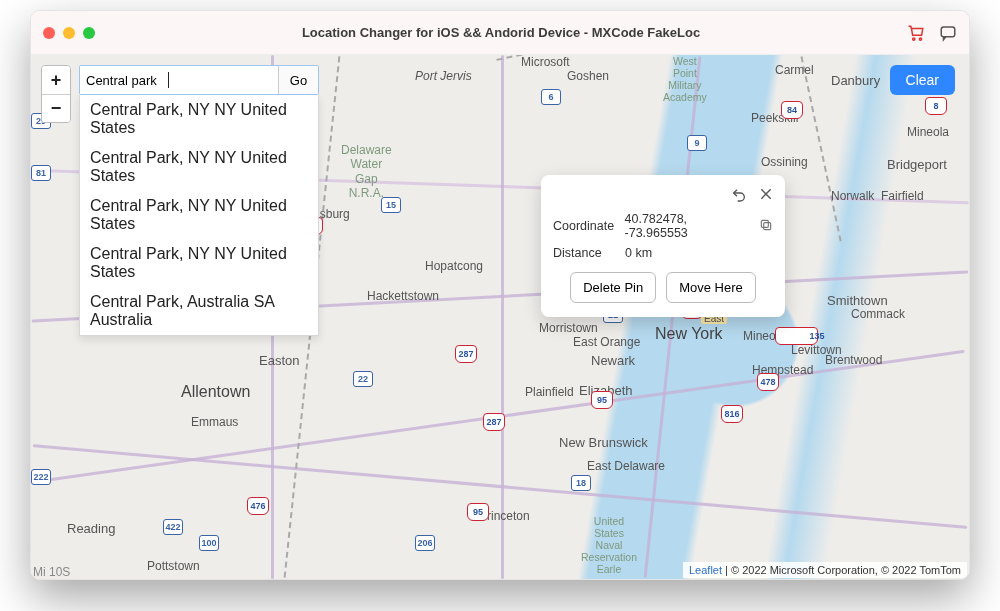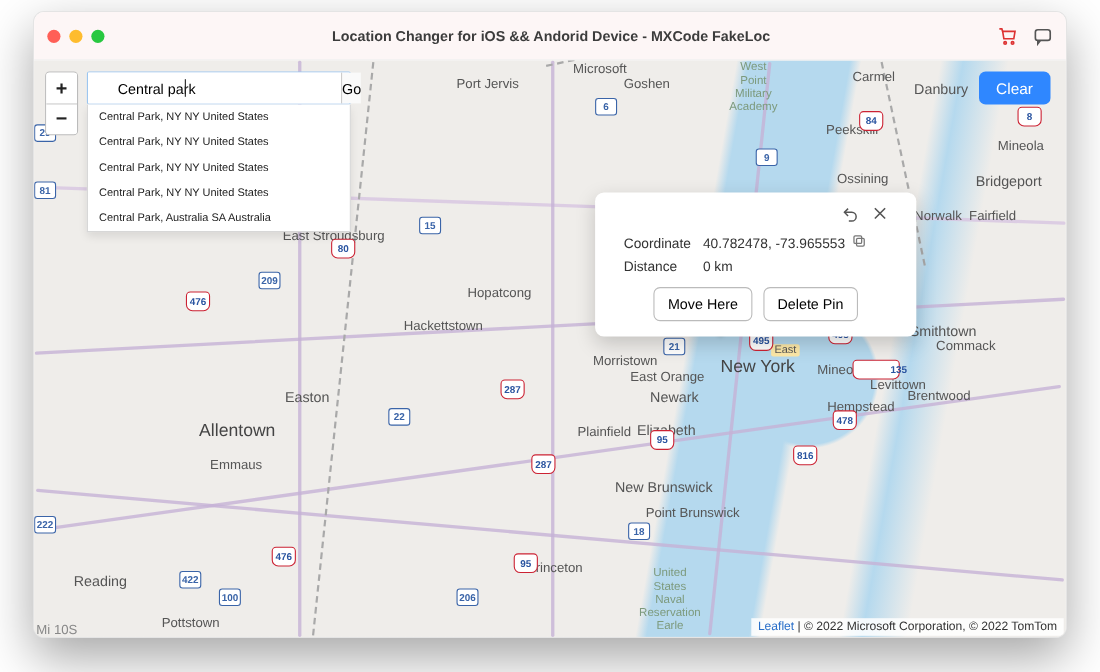--- a/index.html
+++ b/index.html
@@ -96,50 +96,50 @@
 
   
   .searchwrap {
     position: absolute; left: 48px; top: 10px; width: 240px;
   }
   .searchbar {
     display: flex; background: #fff; border: 1px solid #9cc6f0;
     border-radius: 2px; height: 30px;
   }
   .searchbar input {
-    flex: 1; border: none; outline: none; padding: 0 27px;
+    flex: 1; border: none; outline: none; padding: 0 6px;
     font-size: 13px; font-family: inherit;
   }
   .searchbar .cursor {
     position:absolute; left: 89px; top: 7px; width:1px; height:16px; background:#222;
   }
   .go-btn {
-    width: 22px; border: none; border-left: 1px solid #ccc;
+    width: 40px; border: none; border-left: 1px solid #ccc;
     background: #fafafa; cursor: pointer; font-size: 13px;
   }
   .suggest {
     background: #fff; border: 1px solid #d7d7d7; border-top: none;
     box-shadow: 0 4px 8px rgba(0,0,0,0.1);
   }
   .suggest div {
-    padding: 6px 10px; font-size: 10px; cursor: pointer;
+    padding: 6px 10px; font-size: 16px; cursor: pointer;
   }
 
   
   .clear-btn {
     position: absolute; right: 14px; top: 10px;
     background: #2f87ff; color: #fff; border: none;
     padding: 7px 16px; border-radius: 6px; font-size: 14px; cursor: pointer;
   }
 
   
   .popup {
     position: absolute; left: 510px; top: 120px;
-    width: 292px; background: #fff; border-radius: 8px;
-    padding: 12px 26px 14px; box-shadow: 0 6px 18px rgba(0,0,0,0.18);
+    width: 244px; background: #fff; border-radius: 8px;
+    padding: 12px 12px 14px; box-shadow: 0 6px 18px rgba(0,0,0,0.18);
   }
   .popup-icons {
     display:flex; justify-content:flex-end; gap:12px; color:#555; margin-bottom:4px;
   }
   .popup-icons span { cursor:pointer; }
   .popup-row { display:flex; align-items:center; margin: 6px 0; font-size: 12.5px; }
   .popup-row .lbl { width: 72px; color:#333; }
   .popup-row .val { color:#333; }
   .copy-icon { margin-left:6px; color:#888; cursor:pointer; }
   .popup-actions { display:flex; gap:10px; margin-top:12px; justify-content:center; }
@@ -213,45 +213,49 @@
       <span class="maplabel lg" style="left:624px; top:270px;">New York</span>
       <span class="maplabel md" style="left:560px; top:298px;">Newark</span>
       <span class="maplabel md" style="left:548px; top:328px;">Elizabeth</span>
       <span class="maplabel lg" style="left:150px; top:328px;">Allentown</span>
       <span class="maplabel md" style="left:228px; top:298px;">Easton</span>
       <span class="maplabel md" style="left:36px; top:466px;">Reading</span>
       <span class="maplabel" style="left:160px; top:360px;">Emmaus</span>
       <span class="maplabel" style="left:116px; top:504px;">Pottstown</span>
       <span class="maplabel" style="left:448px; top:454px;">Princeton</span>
       <span class="maplabel md" style="left:528px; top:380px;">New Brunswick</span>
-      <span class="maplabel" style="left:556px; top:404px;">Point Brunswick</span>
+      <span class="maplabel" style="left:556px; top:404px;">East Delaware</span>
       <span class="maplabel" style="left:494px; top:330px;">Plainfield</span>
       <span class="maplabel" style="left:508px; top:266px;">Morristown</span>
       <span class="maplabel" style="left:542px; top:280px;">East Orange</span>
       <span class="maplabel" style="left:594px; top:236px;">Hackensack</span>
       <span class="maplabel" style="left:336px; top:234px;">Hackettstown</span>
       <span class="maplabel" style="left:394px; top:204px;">Hopatcong</span>
       <span class="maplabel" style="left:226px; top:152px;">East Stroudsburg</span>
-      <span class="maplabel" style="left:384px; top:14px;">Port Jervis</span>
+      <span class="maplabel" style="left:384px; top:14px;font-style:italic;">Port Jervis</span>
       <span class="maplabel" style="left:490px; top:0px;">Microsoft</span>
       <span class="maplabel" style="left:536px; top:14px;">Goshen</span>
       <span class="maplabel" style="left:744px; top:8px;">Carmel</span>
       <span class="maplabel md" style="left:800px; top:18px;">Danbury</span>
       <span class="maplabel" style="left:720px; top:56px;">Peekskill</span>
       <span class="maplabel" style="left:730px; top:100px;">Ossining</span>
       <span class="maplabel" style="left:800px; top:134px;">Norwalk</span>
       <span class="maplabel" style="left:850px; top:134px;">Fairfield</span>
       <span class="maplabel" style="left:876px; top:70px;">Mineola</span>
       <span class="maplabel md" style="left:856px; top:102px;">Bridgeport</span>
       <span class="maplabel md" style="left:796px; top:238px;">Smithtown</span>
       <span class="maplabel" style="left:820px; top:252px;">Commack</span>
       <span class="maplabel" style="left:794px; top:266px;margin-top:32px;">Brentwood</span>
       <span class="maplabel" style="left:712px; top:274px;">Mineola</span>
       <span class="maplabel" style="left:760px; top:288px;">Levittown</span>
       <span class="maplabel" style="left:708px; top:308px;margin-left:13px;">Hempstead</span>
+      <span class="maplabel" style="left:310px; top:88px; color:#7d9a7d; white-space:pre; text-align:center; line-height:1.2;">Delaware
+Water
+Gap
+N.R.A.</span>
       <span class="maplabel" style="left:632px; top:0px; color:#7d9a7d; white-space:pre; text-align:center; line-height:1.15; font-size:10.5px;">West
 Point
 Military
 Academy</span>
       <span class="maplabel" style="left:550px; top:460px; color:#7d9a7d; white-space:pre; text-align:center; line-height:1.15; font-size:10.5px;">United
 States
 Naval
 Reservation
 Earle</span>
       <span class="maplabel" style="left:670px; top:258px; background:#fde9a8; padding:0 3px; border-radius:2px; font-size:10px;">East</span>
@@ -338,22 +342,22 @@
               <rect x="8" y="8" width="12" height="12" rx="2"></rect>
               <rect x="4" y="4" width="12" height="12" rx="2"></rect>
             </svg>
         </span>
       </div>
       <div class="popup-row">
         <span class="lbl">Distance</span>
         <span class="val">0 km</span>
       </div>
       <div class="popup-actions">
+        <button>Delete Pin</button>
         <button>Move Here</button>
-        <button>Delete Pin</button>
       </div>
     </div>
 
     <div class="attrib">
       <a href="#">Leaflet</a><span> | © 2022 Microsoft Corporation, © 2022 TomTom</span>
     </div>
 
     <div class="status-hint">Mi 10S</div>
 
   </div>

